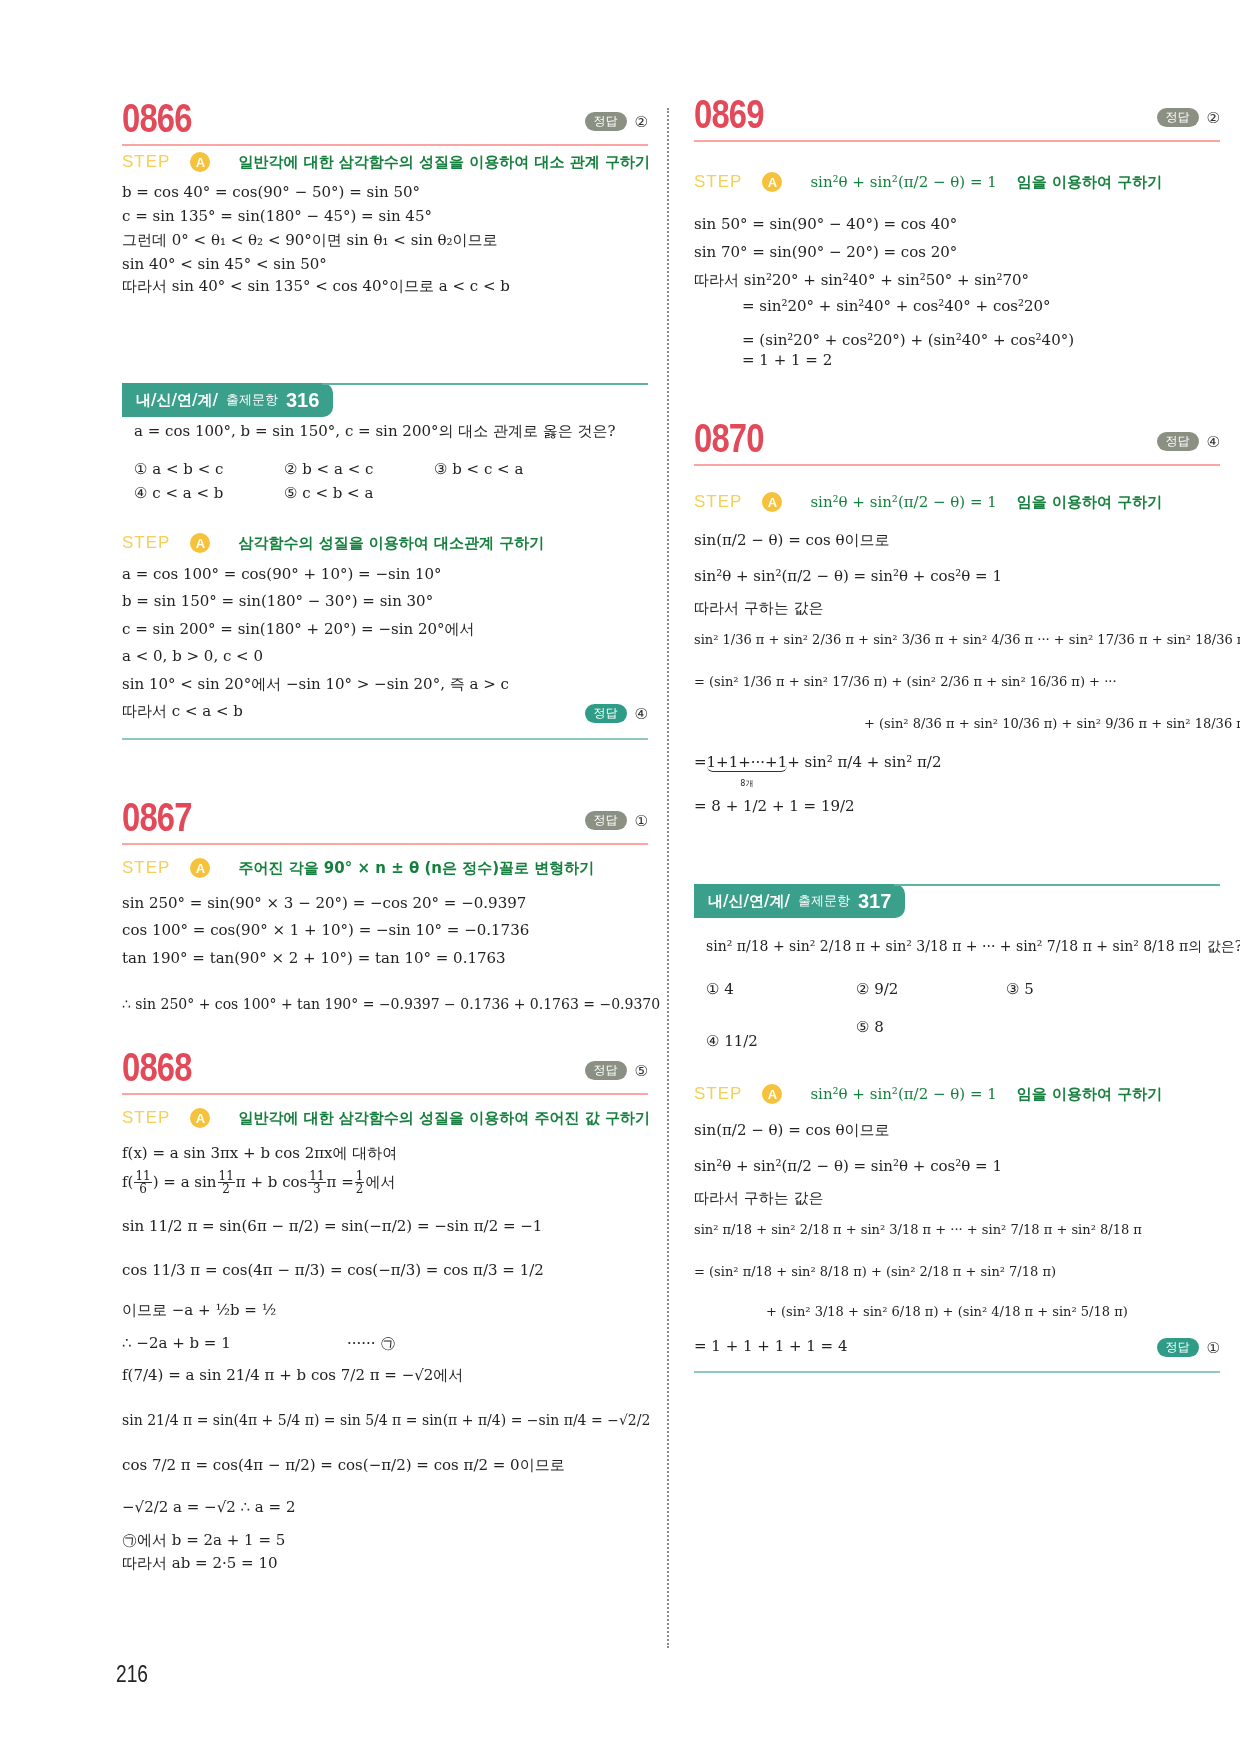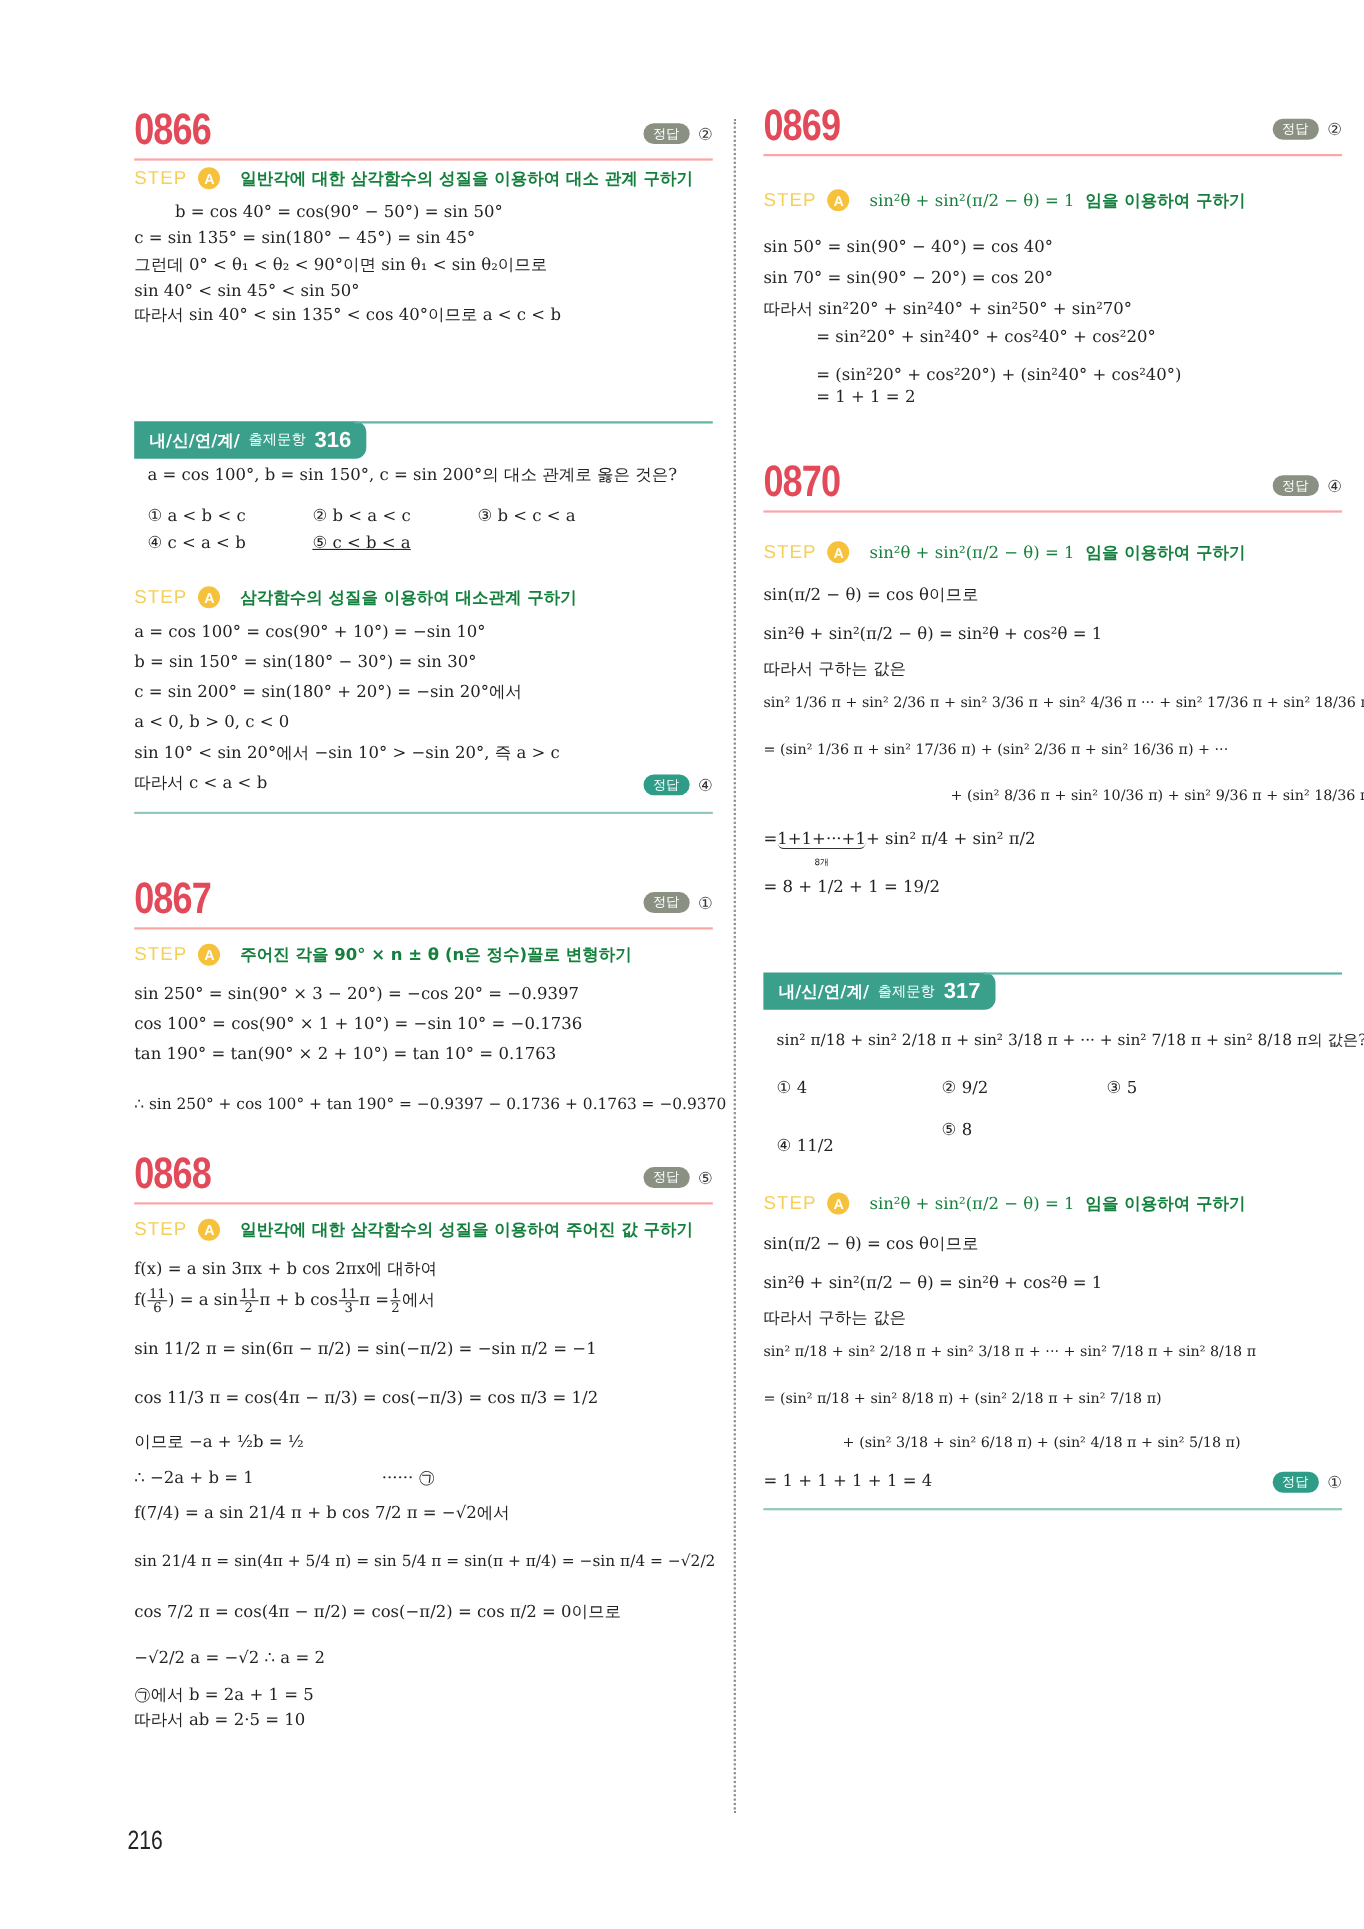--- a/index.html
+++ b/index.html
@@ -12,21 +12,21 @@
   .divider { position: absolute; left: 667px; top: 108px; height: 1540px; border-left: 2px dotted #8a8a8a; }
 
   .problem-head { position: absolute; left: 0; width: 526px; height: 50px; border-bottom: 2px solid #fca5a5; }
   .problem-num { position: absolute; left: 0; top: 0; font-family: "Liberation Sans", sans-serif; font-weight: bold; font-size: 40px; color: #e24a5a; letter-spacing: -1px; transform: scaleX(0.82); transform-origin: left top; }
   .answer { position: absolute; right: 0; top: 16px; display: flex; align-items: center; gap: 8px; }
   .answer-badge { font-family: "DejaVu Sans", sans-serif; font-size: 12px; color: #fff; background: #8a9183; border-radius: 10px; padding: 2px 9px; line-height: 15px; }
   .answer-badge.green { background: #2f9c87; }
   .answer-val { font-family: "DejaVu Sans", sans-serif; font-size: 15px; color: #333; }
   .answer-inline { position: absolute; right: 0; display: flex; align-items: center; gap: 8px; }
 
-  .step { position: absolute; left: 0; display: flex; align-items: center; gap: 10px; white-space: nowrap; }
+  .step { position: absolute; left: 0; display: flex; align-items: center; gap: 20px; white-space: nowrap; }
   .step-label { font-family: "Liberation Sans", sans-serif; font-size: 17px; color: #f5cf57; letter-spacing: 1px; }
   .step-circle { width: 20px; height: 20px; border-radius: 50%; background: #f6c13b; color: #fff; font-family: "Liberation Sans", sans-serif; font-weight: bold; font-size: 13px; display: inline-flex; align-items: center; justify-content: center; }
   .step-title { font-family: "DejaVu Sans", sans-serif; font-weight: bold; font-size: 15px; color: #15803d; margin-left: 8px; text-align: center; }
 
   .line { position: absolute; left: 0; white-space: nowrap; font-size: 15px; line-height: 20px; }
   .line.indent { left: 48px; }
 
   .frac { display: inline-block; vertical-align: middle; text-align: center; font-size: 12px; line-height: 12px; margin: 0 1px; }
   .frac .n { display: block; border-bottom: 1px solid #333; padding: 0 1px; }
   .frac .d { display: block; }
@@ -60,41 +60,41 @@
     <span class="answer">
       <span class="answer-badge">정답</span>
       <span class="answer-val">②</span>
     </span>
   </div>
   <div class="step" style="top:152px;">
     <span class="step-label">STEP</span>
     <span class="step-circle">A</span>
     <span class="step-title">일반각에 대한 삼각함수의 성질을 이용하여 대소 관계 구하기</span>
   </div>
-  <div class="line" style="top:182px;margin-left:37px;">b = cos 40° = cos(90° − 50°) = sin 50°</div>
+  <div class="line" style="top:182px;">b = cos 40° = cos(90° − 50°) = sin 50°</div>
   <div class="line" style="top:206px;">c = sin 135° = sin(180° − 45°) = sin 45°</div>
   <div class="line" style="top:230px;">그런데 0° &lt; θ₁ &lt; θ₂ &lt; 90°이면 sin θ₁ &lt; sin θ₂이므로</div>
   <div class="line" style="top:254px;">sin 40° &lt; sin 45° &lt; sin 50°</div>
   <div class="line" style="top:276px;">따라서 sin 40° &lt; sin 135° &lt; cos 40°이므로 a &lt; c &lt; b</div>
 
   <div class="naesin" style="top:383px;">
     <div class="naesin-tab">
       <span class="t1">내/신/연/계/</span>
       <span class="t2">출제문항</span>
       <span class="t3">316</span>
     </div>
     <div class="naesin-rule"></div>
   </div>
   <div class="line" style="top:421px; left:12px;">a = cos 100°, b = sin 150°, c = sin 200°의 대소 관계로 옳은 것은?</div>
   <div class="choices" style="top:460px;">
     <span class="choice" style="left:0; top:0;">① a &lt; b &lt; c</span>
     <span class="choice" style="left:150px; top:0;">② b &lt; a &lt; c</span>
     <span class="choice" style="left:300px; top:0;">③ b &lt; c &lt; a</span>
     <span class="choice" style="left:0; top:24px;">④ c &lt; a &lt; b</span>
-    <span class="choice" style="left:150px; top:24px;text-decoration:underline;">⑤ c &lt; b &lt; a</span>
+    <span class="choice" style="left:150px; top:24px;">⑤ c &lt; b &lt; a</span>
   </div>
   <div class="step" style="top:533px;">
     <span class="step-label">STEP</span>
     <span class="step-circle">A</span>
     <span class="step-title">삼각함수의 성질을 이용하여 대소관계 구하기</span>
   </div>
   <div class="line" style="top:564px;">a = cos 100° = cos(90° + 10°) = −sin 10°</div>
   <div class="line" style="top:591px;">b = sin 150° = sin(180° − 30°) = sin 30°</div>
   <div class="line" style="top:619px;">c = sin 200° = sin(180° + 20°) = −sin 20°에서</div>
   <div class="line" style="top:646px;">a &lt; 0, b &gt; 0, c &lt; 0</div>

